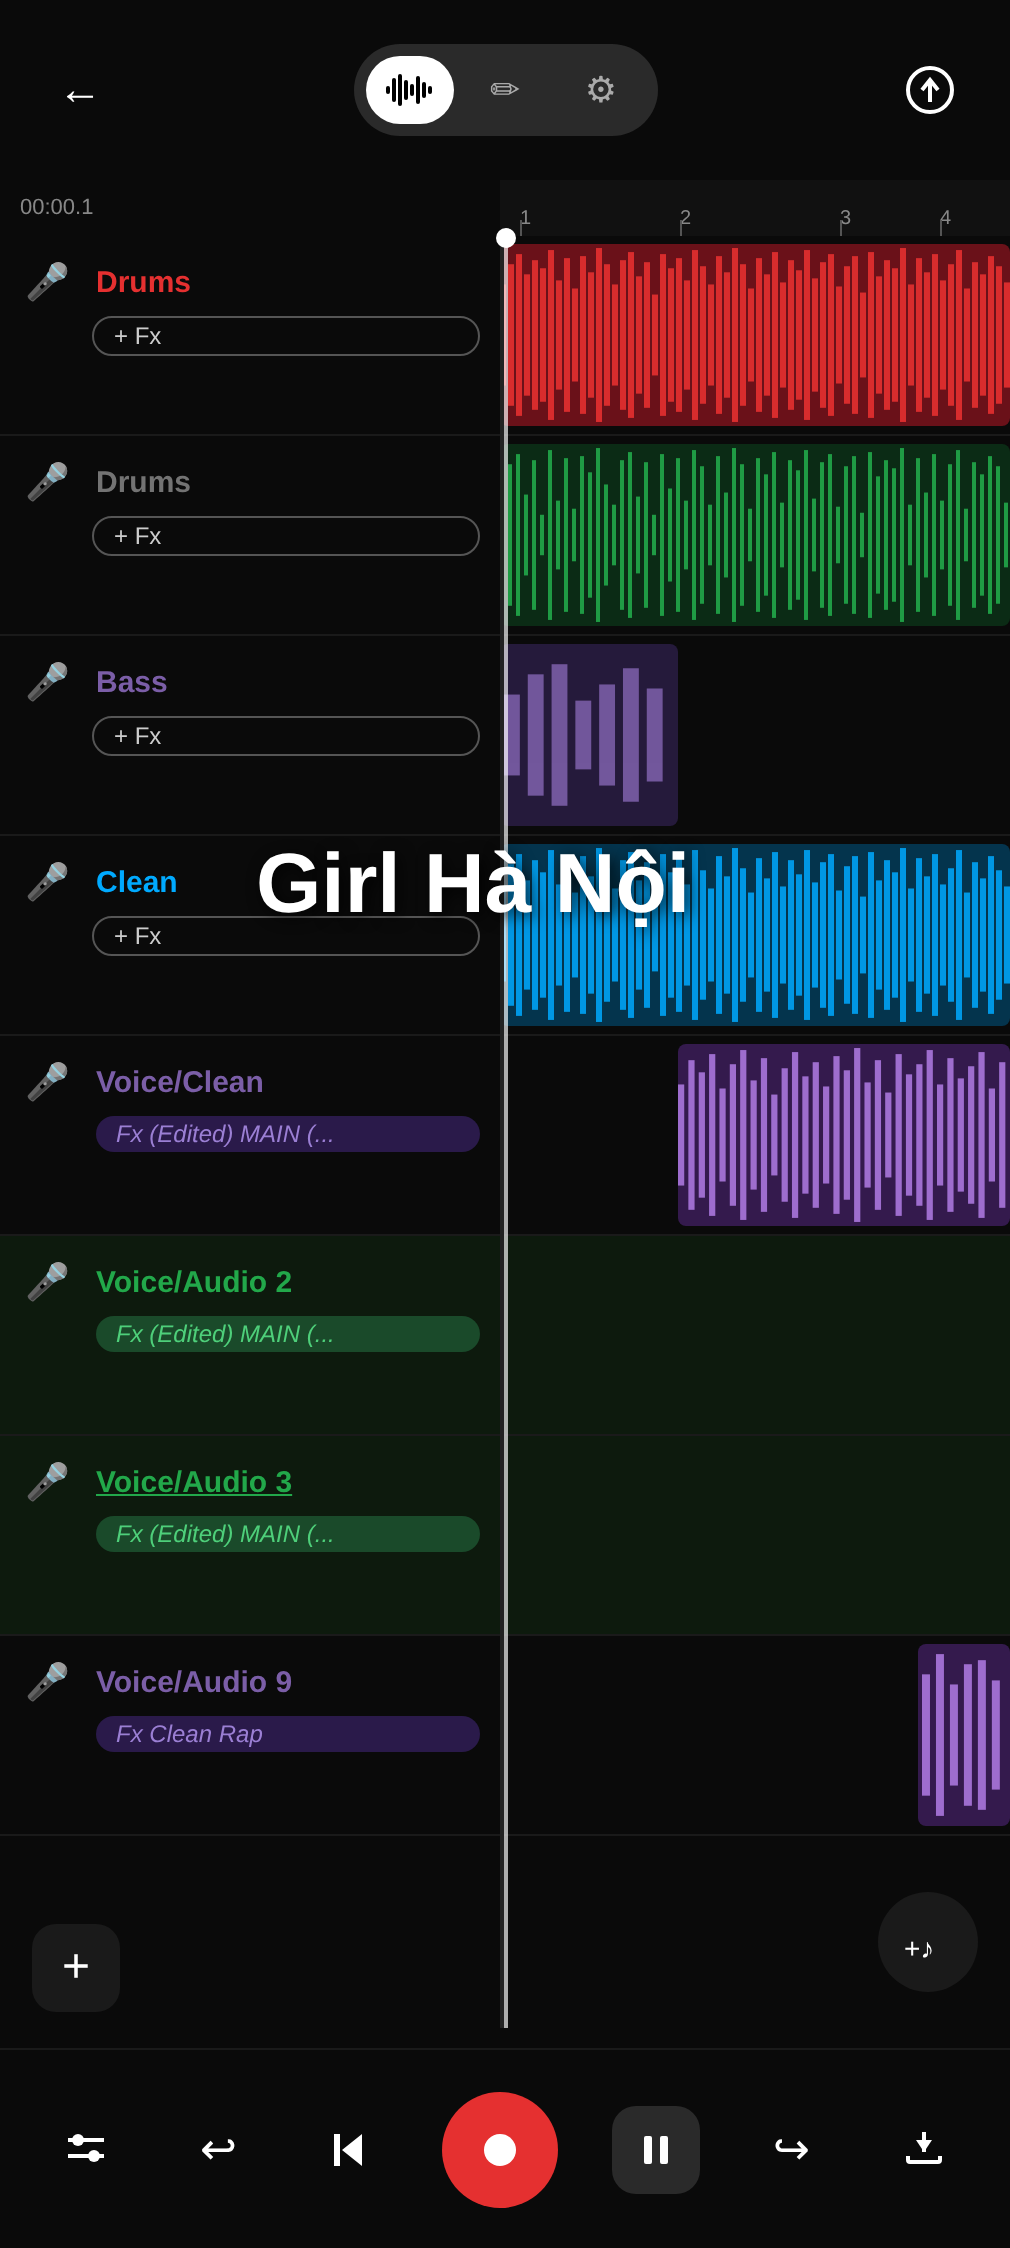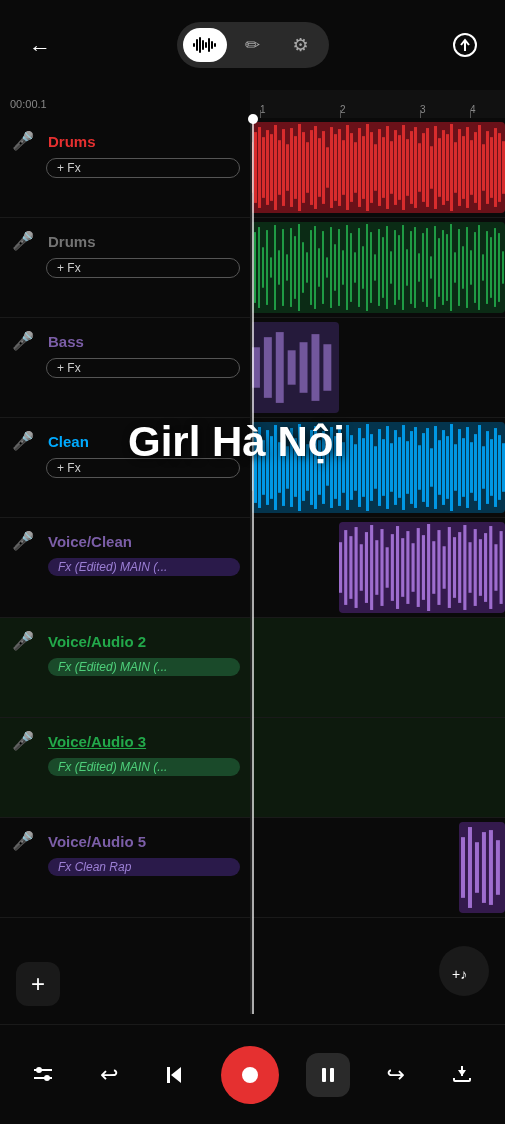--- a/index.html
+++ b/index.html
@@ -713,21 +713,21 @@
         <div class="fx-badge filled-green"><i>Fx</i>&nbsp;(Edited) MAIN (...</div>
       </div>
       <div class="track-waveform" style="background:#0d1a0d;">
       </div>
     </div>
 
     <div class="track-row">
       <div class="track-label">
         <div class="track-name-row">
           <span class="mic-icon" style="color:#7b5ea7;">🎤</span>
-          <span class="track-name" style="color:#7b5ea7;">Voice/Audio 5</span>
+          <span class="track-name" style="color:#7b5ea7;">Voice/Audio 9</span>
         </div>
         <div class="fx-badge filled-purple"><i>Fx</i>&nbsp;Clean Rap</div>
       </div>
       <div class="track-waveform" style="background:#0a0a0a;">
         <div class="waveform-block" style="left:82%;right:0;background:#5a2a8888;">
           <svg class="waveform-svg" viewBox="0 0 46 90" preserveAspectRatio="none">
             <g fill="#aa77dd" opacity="0.9">
               <rect x="2" y="15" width="4" height="60"></rect>
               <rect x="9" y="5" width="4" height="80"></rect>
               <rect x="16" y="20" width="4" height="50"></rect>

